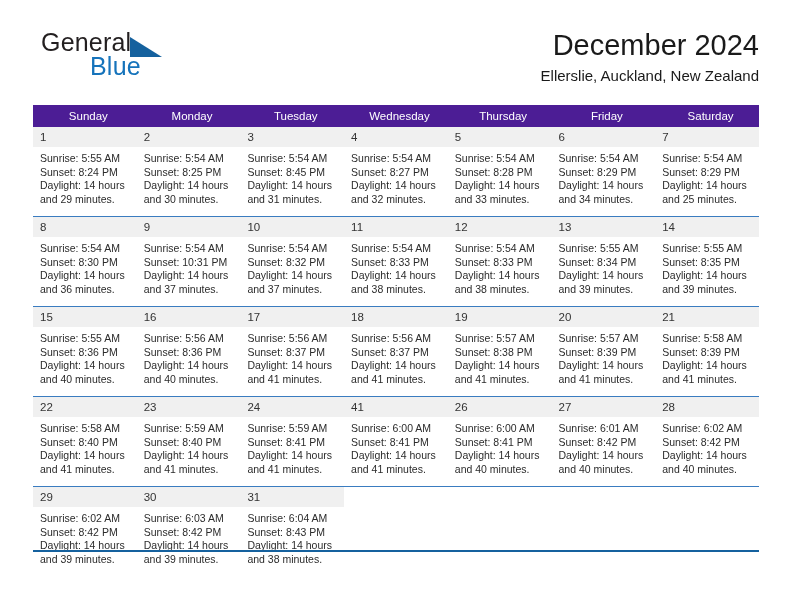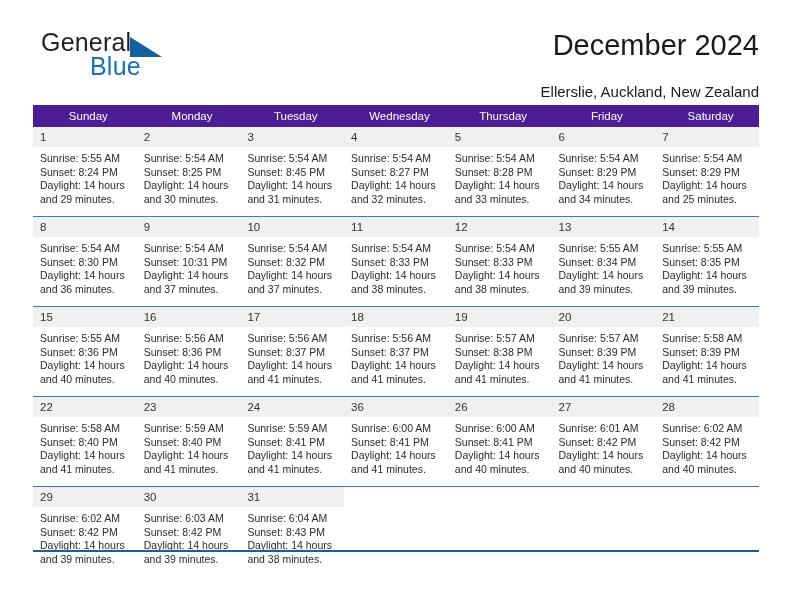--- a/index.html
+++ b/index.html
@@ -80,21 +80,21 @@
     line-height: 34px;
     white-space: nowrap;
     font-weight: normal;
     margin: 0;
     text-align: right;
   }
   .location-title {
     font-size: 15px;
     color: #1a1a1a;
     line-height: 20px;
-    margin-top: 20px;
+    margin-top: 4px;
     white-space: nowrap;
   }
 
   
   .calendar {
     position: absolute;
     left: 33px;
     top: 105px;
     width: 726px;
     border-collapse: collapse;
@@ -405,21 +405,21 @@
           <td>
             <div class="daynum">24</div>
             <div class="info">
               <div>Sunrise: 5:59 AM</div>
               <div>Sunset: 8:41 PM</div>
               <div>Daylight: 14 hours</div>
               <div>and 41 minutes.</div>
             </div>
           </td>
           <td>
-            <div class="daynum">36</div>
+            <div class="daynum">41</div>
             <div class="info">
               <div>Sunrise: 6:00 AM</div>
               <div>Sunset: 8:41 PM</div>
               <div>Daylight: 14 hours</div>
               <div>and 41 minutes.</div>
             </div>
           </td>
           <td>
             <div class="daynum">26</div>
             <div class="info">

